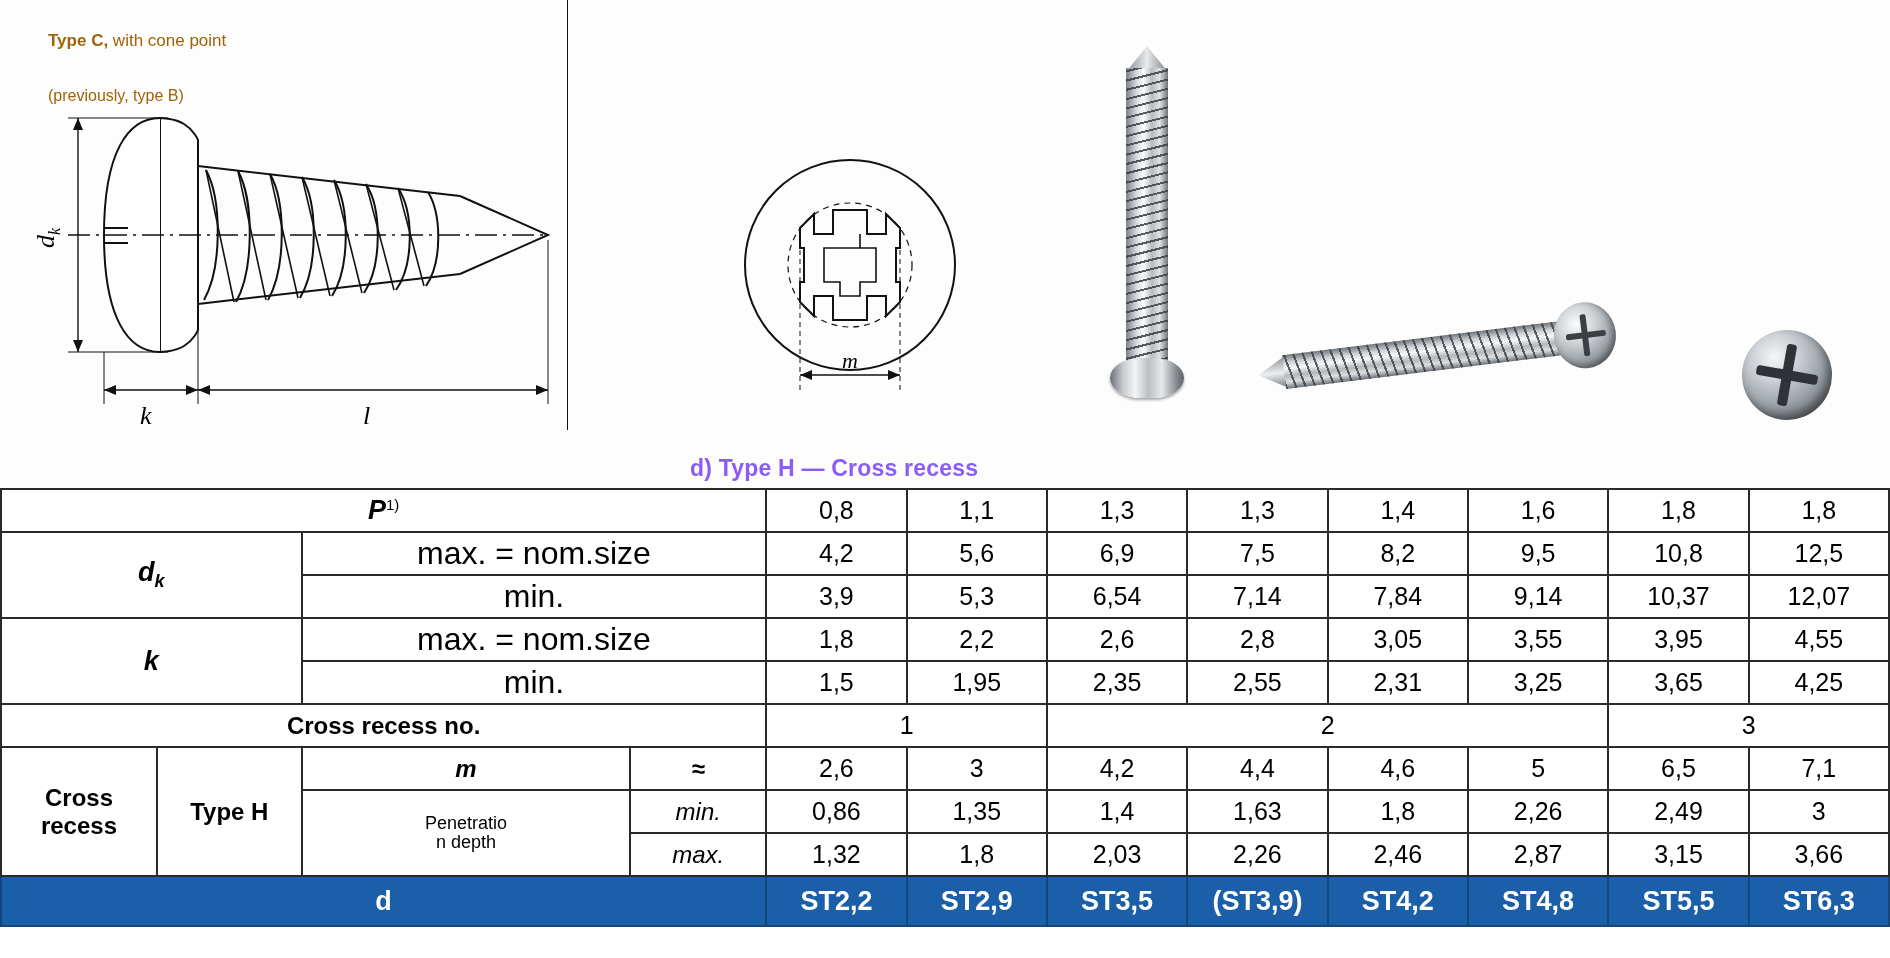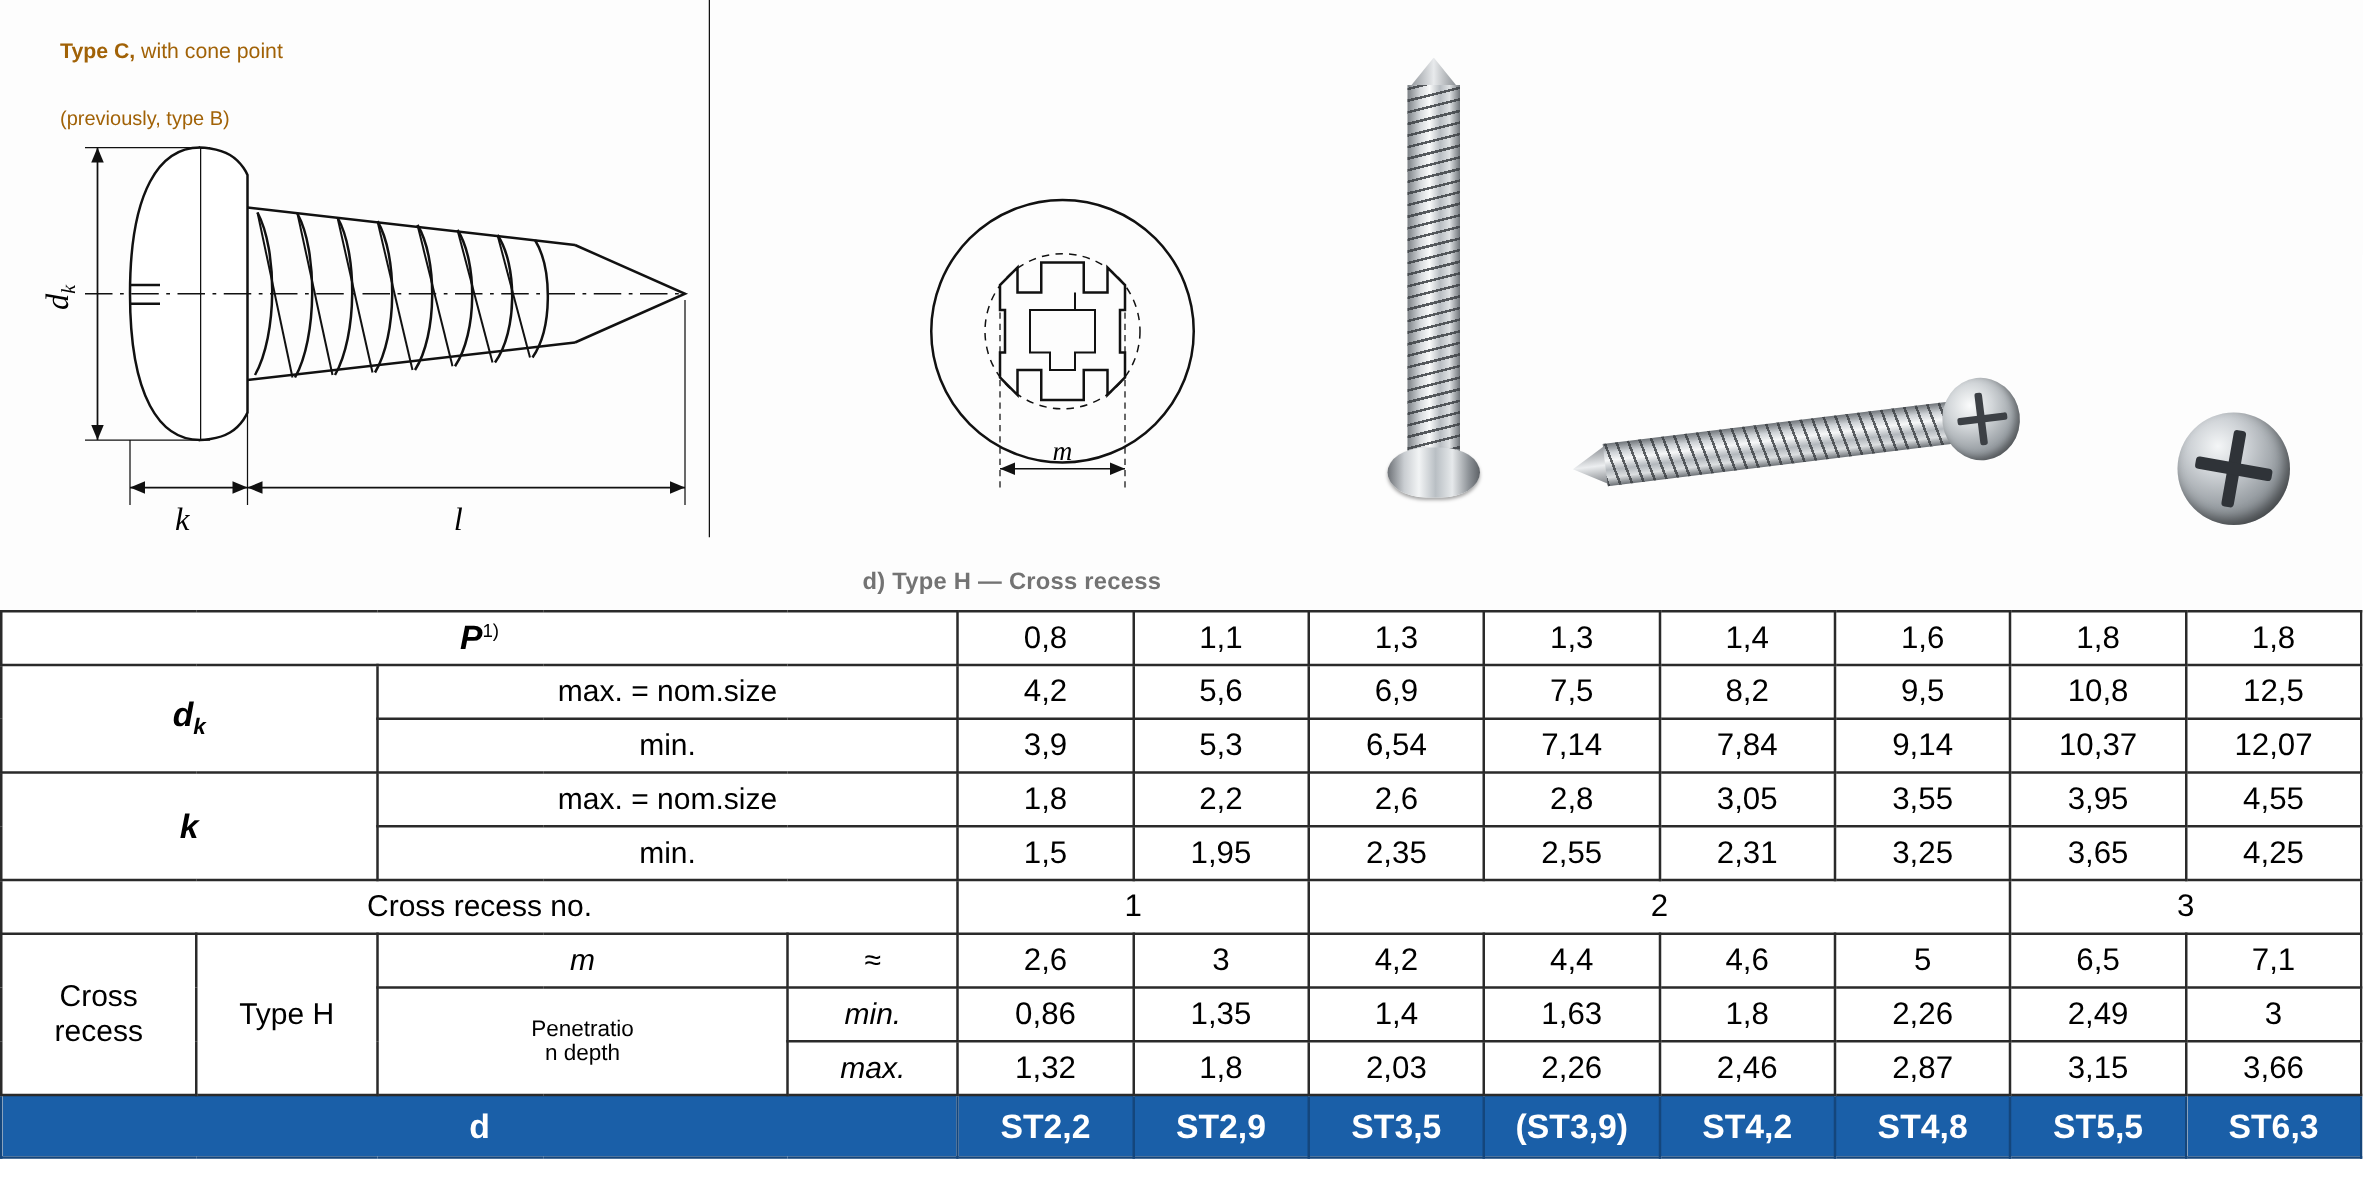--- a/index.html
+++ b/index.html
@@ -50,24 +50,24 @@
     left: 8px;
     top: 0px;
     width: 560px;
     height: 430px;
   }
 
   .crossrecess-caption {
     position: absolute;
     left: 690px;
     top: 455px;
-    font-size: 19px;
+    font-size: 23px;
     font-weight: bold;
     letter-spacing: .2px;
-    color: #737373;
+    color: #8b5cf6;
   }
 
   
   .screw-vert {
     position: absolute;
     left: 1110px;
     top: 58px;
     width: 74px;
     height: 360px;
   }
@@ -179,27 +179,28 @@
   td.label-italic {
     background: #c9c9c9;
     font-style: italic;
     font-weight: bold;
     font-size: 27px;
   }
   td.sub {
     background: #c9c9c9;
     text-align: right;
     padding-right: 10px;
-    font-size: 24px;
+    font-size: 32px;
     border-radius: 14px;
   }
   td.sub-center {
     background: #c9c9c9;
     text-align: center;
     font-size: 24px;
+    font-weight: bold;
   }
   td.sub-italic {
     background: #c9c9c9;
     text-align: center;
     font-style: italic;
     font-size: 24px;
   }
   td.small {
     background: #c9c9c9;
     font-size: 18px;

